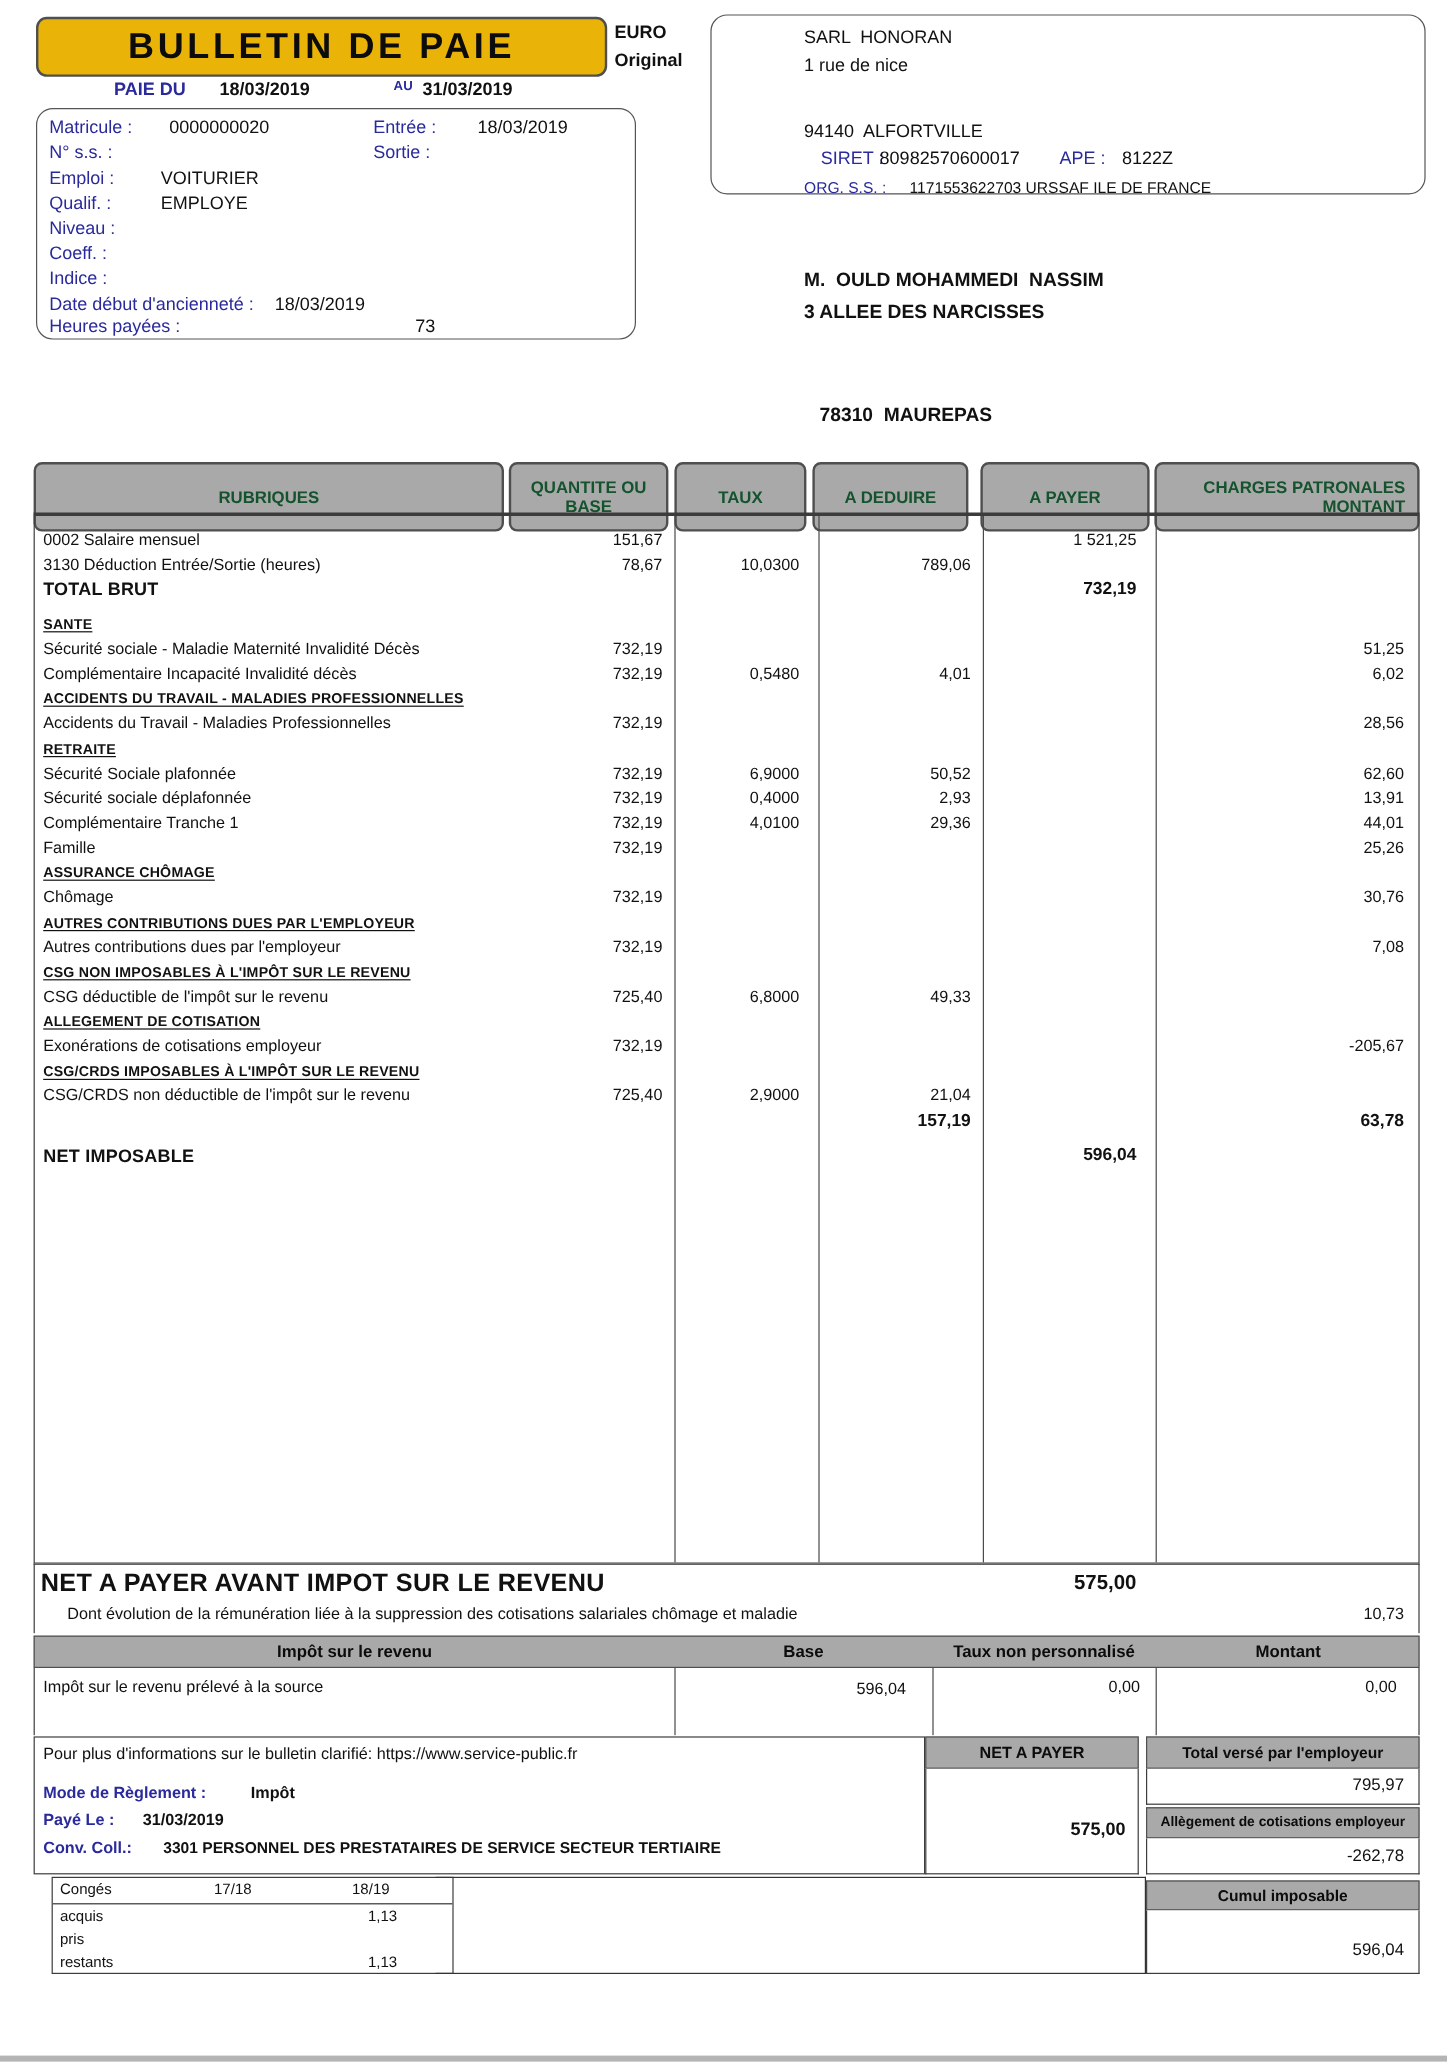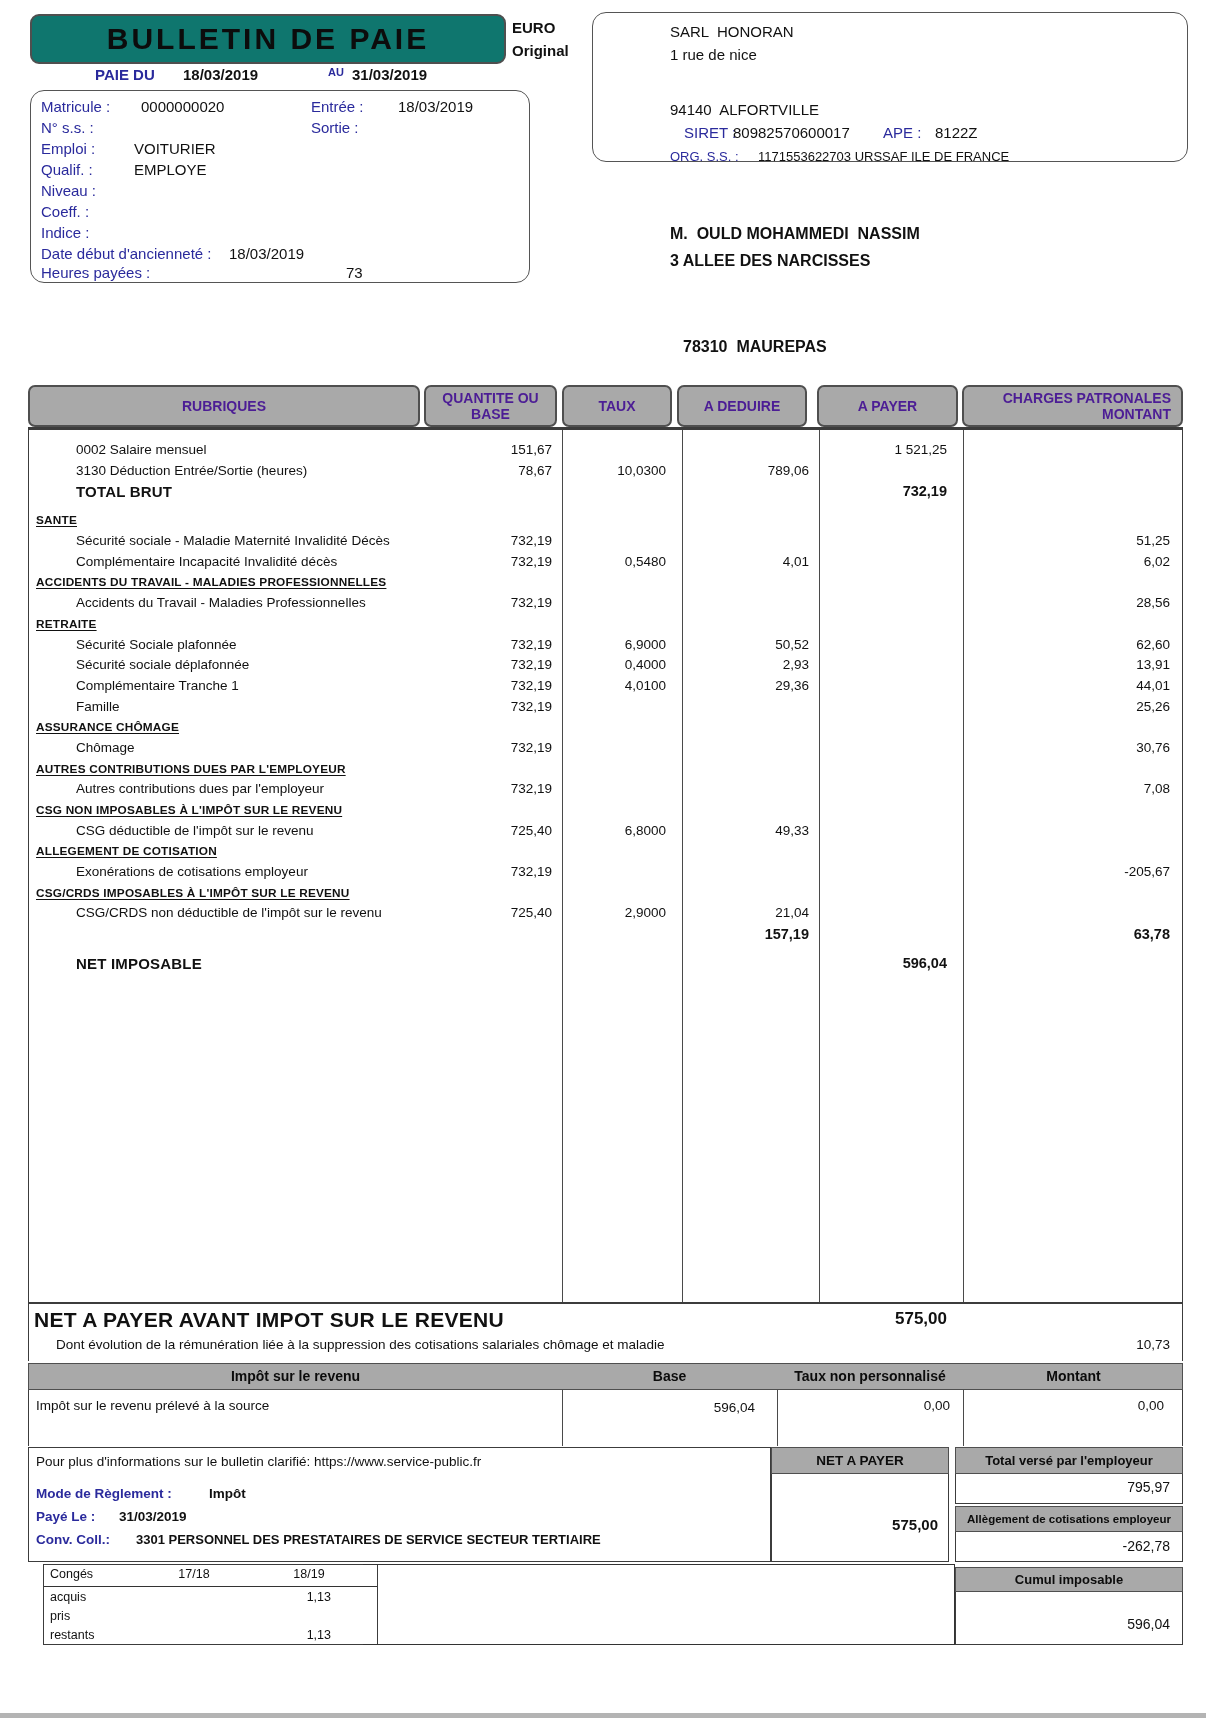--- a/index.html
+++ b/index.html
@@ -4,44 +4,44 @@
 <style>
   html,body{margin:0;padding:0;background:#fff;}
   .page{position:relative;width:1206px;height:1720px;background:#ffffff;
         font-family:"Liberation Sans","DejaVu Sans",sans-serif;color:#111;overflow:hidden;}
   .abs{position:absolute;}
   .b{font-weight:bold;}
   .blue{color:#2a2a9c;}
   .pre{white-space:pre;}
 
   
-  .title-box{left:30px;top:14px;width:476px;height:50px;background:#0f766e;
+  .title-box{left:30px;top:14px;width:476px;height:50px;background:#eab308;
              border:2px solid #4f4f4f;border-radius:9px;box-sizing:border-box;
              display:flex;align-items:center;justify-content:center;}
   .title-box span{font-size:30px;font-weight:bold;letter-spacing:3px;color:#0c0c0c;}
 
   
   .rbox{border:1.6px solid #555;border-radius:14px;box-sizing:border-box;background:#fff;}
   .line15{font-size:15px;}
 
   
-  .hcell{position:absolute;top:385px;height:42px;background:#a9a9a9;border:2px solid #4f4f4f;
+  .hcell{position:absolute;top:385px;height:58px;background:#a9a9a9;border:2px solid #4f4f4f;
          border-radius:7px;box-sizing:border-box;display:flex;align-items:center;justify-content:center;
-         text-align:center;font-weight:bold;font-size:14px;line-height:16px;color:#4c1d95;}
+         text-align:center;font-weight:bold;font-size:14px;line-height:16px;color:#14532d;}
   .hcell.hright{justify-content:flex-end;text-align:right;padding-right:10px;}
 
   
   .tbody{left:28px;top:427px;width:1155px;height:876px;border:1.6px solid #3c3c3c;
          border-top:3px solid #3c3c3c;box-sizing:border-box;}
   .vline{position:absolute;top:0;bottom:0;width:1.4px;background:#4a4a4a;}
   .rows{position:absolute;left:0;right:0;top:10px;}
   .trow{position:relative;height:20.7px;font-size:13.5px;}
   .trow.total{height:27px;padding-top:2px;}
   .c{position:absolute;top:2px;}
-  .c-label{left:7px;width:520px;margin-left:40px;}
+  .c-label{left:7px;width:520px;}
   .c-qty{left:400px;width:123px;text-align:right;}
   .c-taux{left:537px;width:100px;text-align:right;}
   .c-ded{left:657px;width:123px;text-align:right;}
   .c-payer{left:792px;width:126px;text-align:right;}
   .c-charges{left:1000px;width:141px;text-align:right;}
   .trow.total .c{font-weight:bold;font-size:14.5px;}
   .trow.total .c-label{font-size:15px;letter-spacing:.2px;width:560px;}
   .sec-label{position:absolute;left:7px;top:3px;font-size:11.8px;font-weight:bold;
              text-decoration:underline;text-underline-offset:2px;letter-spacing:.2px;}
 

